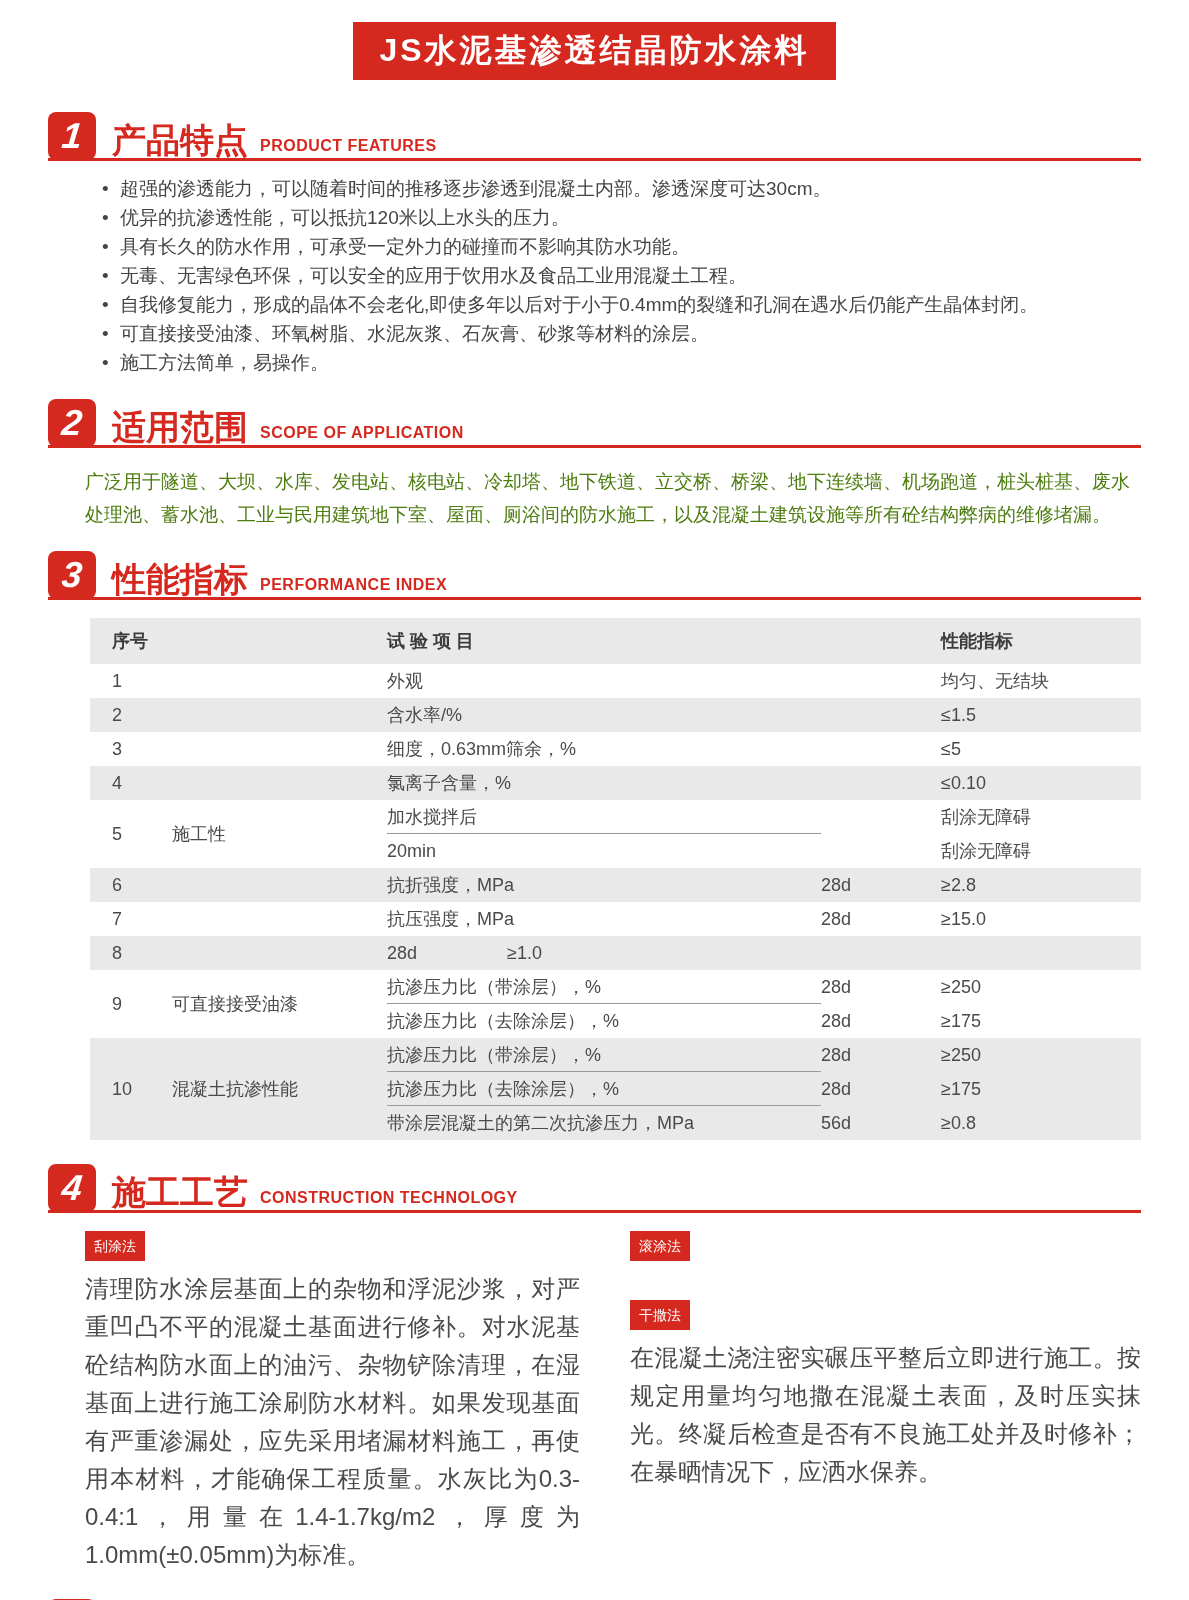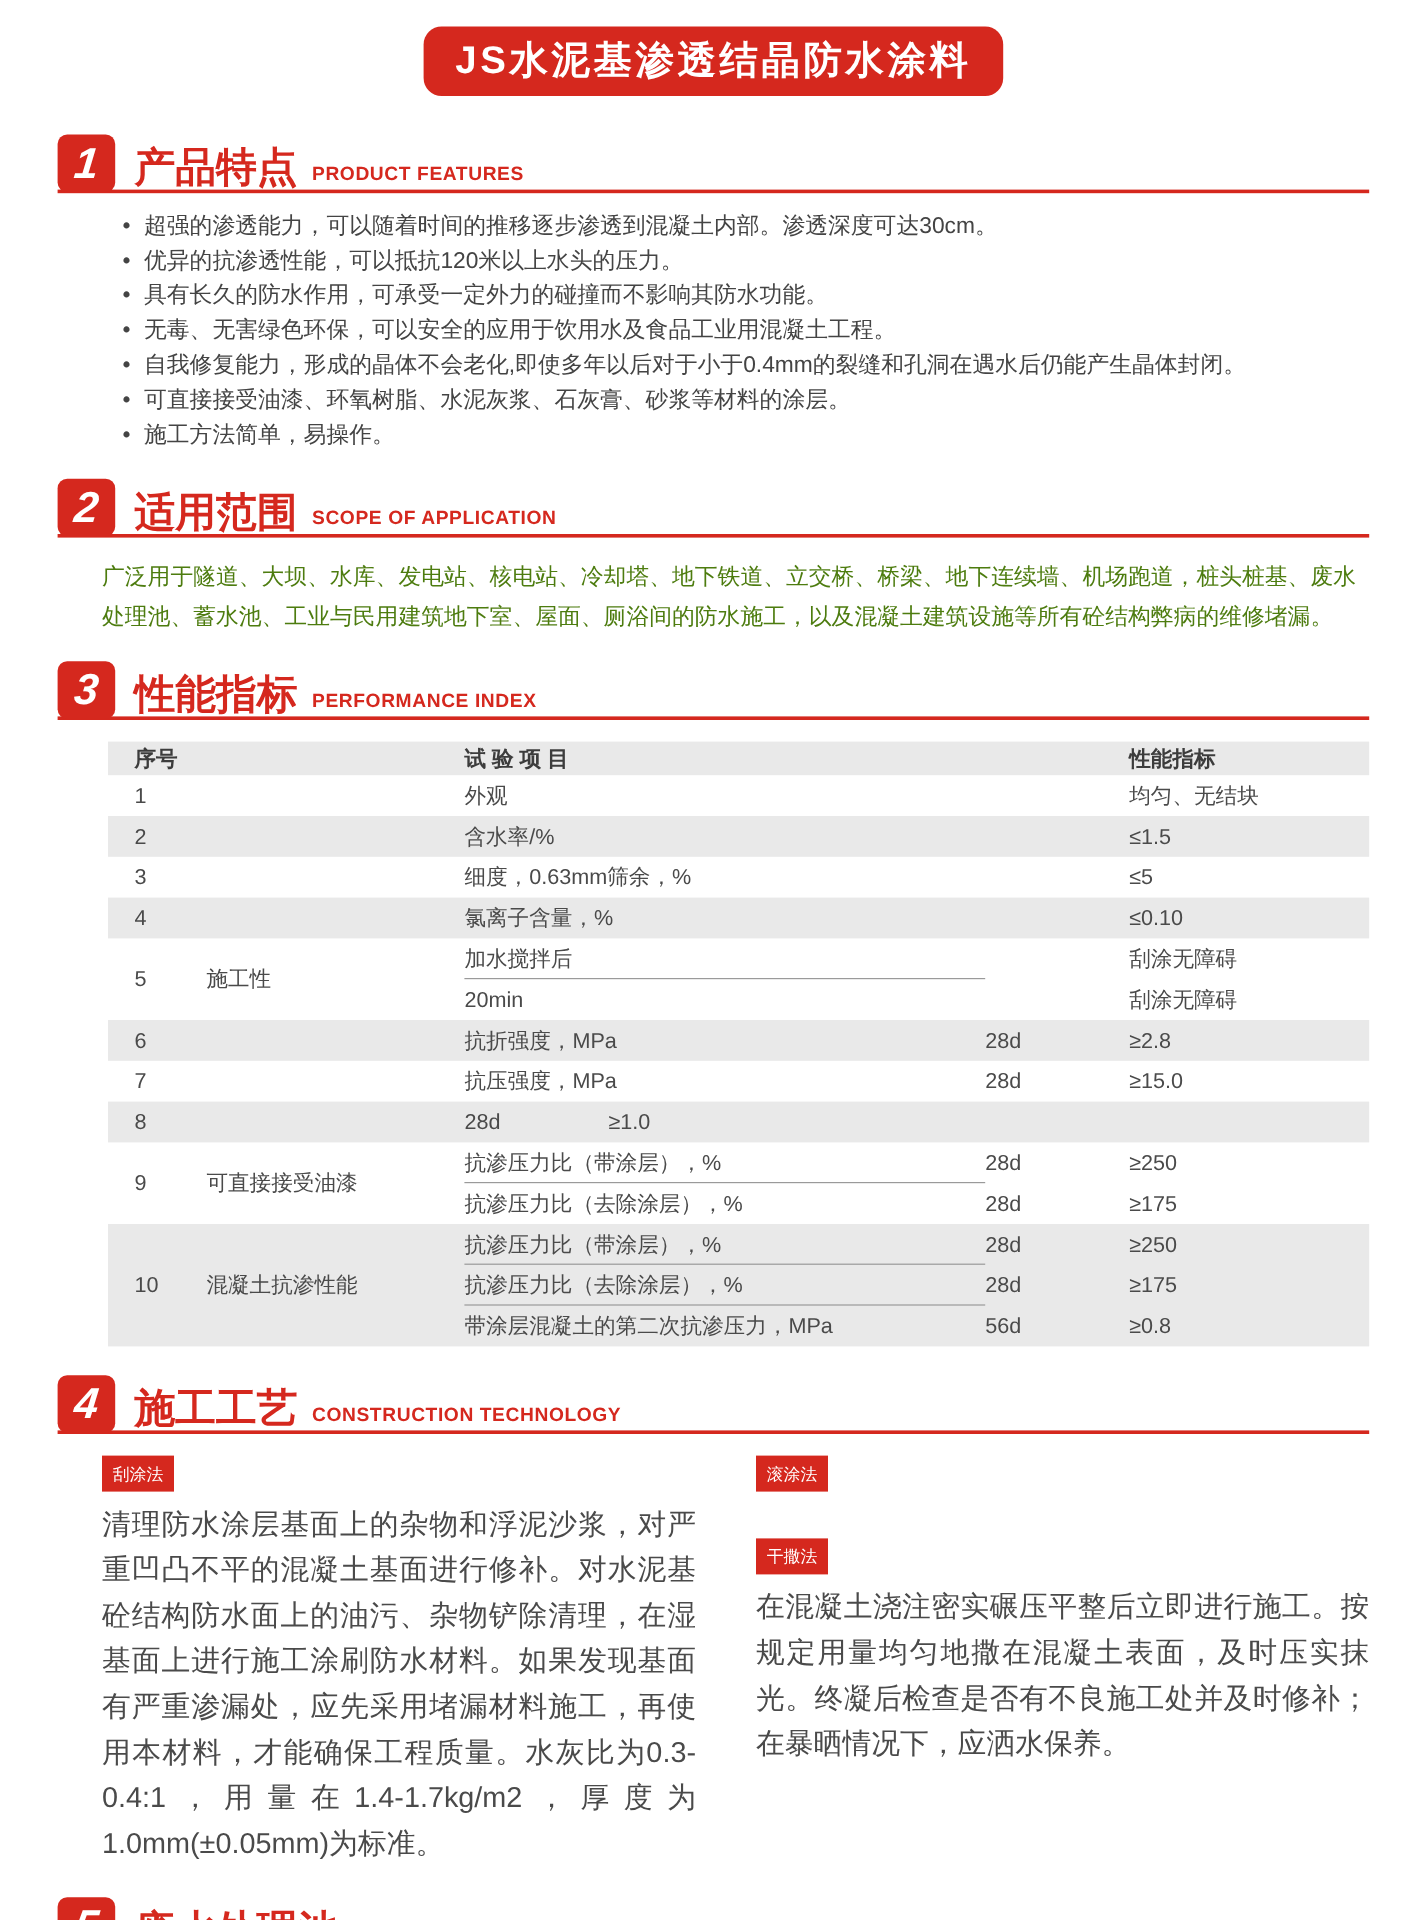--- a/index.html
+++ b/index.html
@@ -1,38 +1,38 @@
 <!DOCTYPE html>
 <html style="--red: #d5281e; --stripe: #e9e9e9;"><head>
 <meta charset="utf-8">
 <style>
   html,body{margin:0;padding:0;background:#fff;}
   .page{position:relative;width:1189px;height:1600px;overflow:hidden;background:#fff;
         font-family:"Liberation Sans","DejaVu Sans",sans-serif;color:#4a4a4a;}
   
   .banner{display:table;margin:22px auto 0;background:var(--red);color:#fff;
-          font-size:32px;font-weight:bold;letter-spacing:3px;padding:7px 26px;border-radius:15px;}
+          font-size:32px;font-weight:bold;letter-spacing:3px;padding:7px 26px;}
   
   .sec-head{display:flex;align-items:flex-end;margin:0 48px;border-bottom:3px solid var(--red);}
   .badge{width:48px;height:48px;background:var(--red);border-radius:8px;flex:0 0 48px;
          display:flex;align-items:center;justify-content:center;margin-bottom:-2px;}
   .badge .num{color:#fff;font-size:36px;font-weight:bold;font-style:italic;transform:skewX(-6deg);line-height:1;}
   .sec-title{color:var(--red);font-size:34px;font-weight:bold;margin:0 0 1px 16px;line-height:1;}
   .sec-sub{color:var(--red);font-size:16px;font-weight:bold;margin:0 0 4px 12px;line-height:1;letter-spacing:.5px;}
   
   .bullets{margin:13px 48px 0 102px;}
   .bullet-row{display:flex;line-height:29px;font-size:19px;color:#444;}
   .dot{flex:0 0 18px;color:#444;}
   
   .body-text{margin:17px 52px 0 85px;font-size:19px;line-height:33px;color:#4d7c0f;}
   
   .ptable{margin:18px 48px 0 90px;font-size:18px;color:#4a4a4a;}
   .trow{display:flex;align-items:center;}
   .trow.stripe{background:var(--stripe);}
-  .thead{background:var(--stripe);font-weight:bold;color:#3c3c3c;height:28px;}
+  .thead{background:var(--stripe);font-weight:bold;color:#3c3c3c;height:46px;}
   .thead .c-item{letter-spacing:5px;}
   .c-no{flex:0 0 60px;padding-left:22px;}
   .c-group{flex:0 0 215px;}
   .c-items{flex:1;display:flex;flex-direction:column;justify-content:center;}
   .subrow{display:flex;align-items:center;min-height:34px;}
   .c-item{flex:1;padding-right:10px;}
   .subrow.divided .c-item{border-bottom:1px solid #9a9a9a;align-self:stretch;display:flex;align-items:center;}
   .c-age{flex:0 0 120px;}
   .c-val{flex:0 0 200px;}
   

